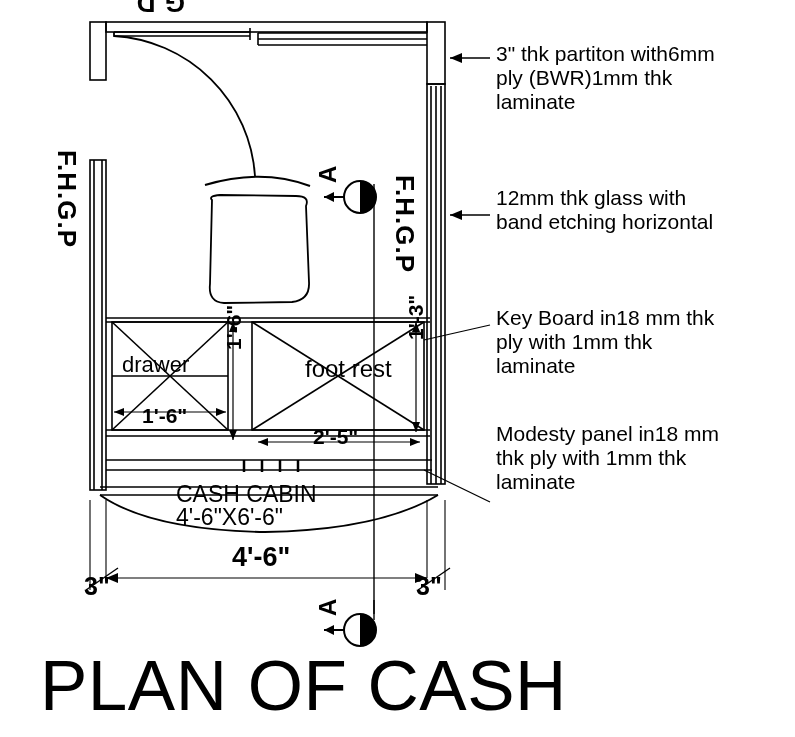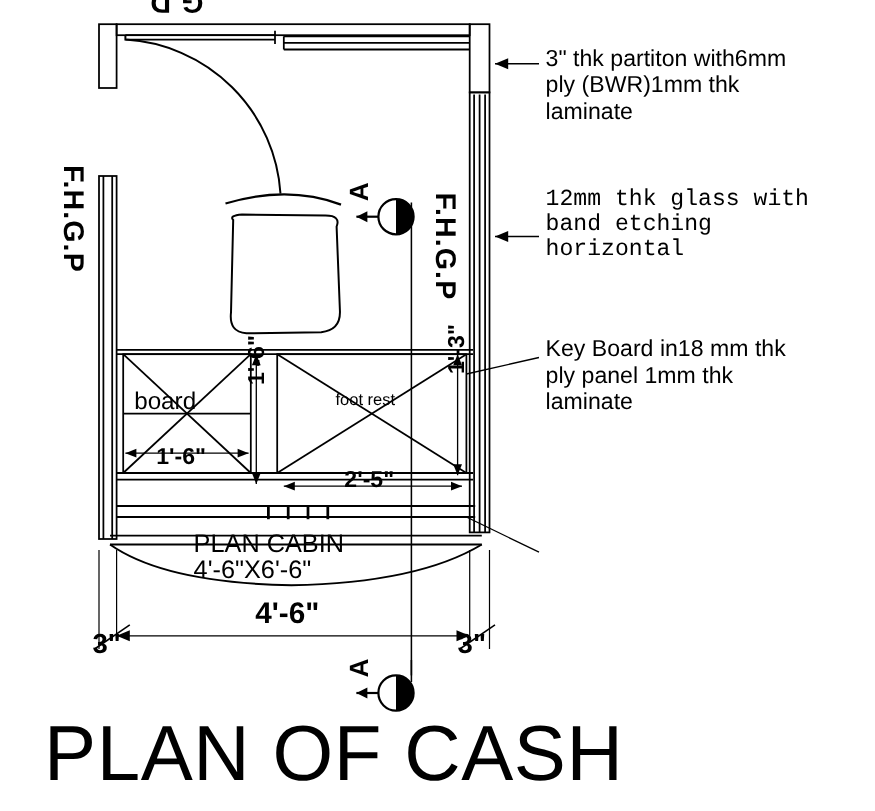--- a/index.html
+++ b/index.html
@@ -134,42 +134,43 @@
 
   <div class="vlabel rot-l" style="left:185px;top:18px;transform:rotate(180deg);">G.D</div>
 
   <div class="vlabel rot-l" style="left:82px;top:150px;transform:rotate(90deg);">F.H.G.P</div>
 
   <div class="vlabel rot-l" style="left:420px;top:175px;transform:rotate(90deg);">F.H.G.P</div>
 
   <div class="lbl" style="left:314px;top:183px;font-size:24px;font-weight:700;transform:rotate(-90deg);transform-origin:left top;">A</div>
   <div class="lbl" style="left:314px;top:616px;font-size:24px;font-weight:700;transform:rotate(-90deg);transform-origin:left top;">A</div>
 
-  <div class="lbl" style="left:122px;top:352px;font-size:22px;">board</div>
-  <div class="lbl" style="left:305px;top:355px;font-size:15px;text-align:center;">foot rest</div>
+  <div class="lbl" style="left:122px;top:352px;font-size:22px;">drawer</div>
+  <div class="lbl" style="left:305px;top:355px;font-size:24px;text-align:center;">foot rest</div>
 
-  <div class="lbl" style="left:176px;top:481px;font-size:23px;">PLAN CABIN</div>
+  <div class="lbl" style="left:176px;top:481px;font-size:23px;">CASH CABIN</div>
   <div class="lbl" style="left:176px;top:504px;font-size:23px;">4'-6"X6'-6"</div>
 
   <div class="dim" style="left:142px;top:404px;">1'-6"</div>
 
   <div class="dim" style="left:222px;top:350px;transform:rotate(-90deg);transform-origin:left top;">1'-6"</div>
 
   <div class="dim" style="left:404px;top:340px;transform:rotate(-90deg);transform-origin:left top;">1'-3"</div>
 
   <div class="dim" style="left:313px;top:425px;">2'-5"</div>
 
   <div class="dim" style="left:232px;top:542px;font-size:27px;">4'-6"</div>
 
   <div class="dim" style="left:84px;top:572px;font-size:25px;">3"</div>
 
   <div class="dim" style="left:416px;top:572px;font-size:25px;">3"</div>
 
   <div class="note-blk notes" style="left:496px;top:42px;">3" thk partiton with6mm ply (BWR)1mm thk laminate</div>
 
-  <div class="note-blk notes" style="left:496px;top:170px;font-family:Liberation Mono, monospace;">12mm thk glass with band etching horizontal</div>
+  <div class="note-blk notes" style="left:496px;top:186px;">12mm thk glass with band etching horizontal</div>
 
-  <div class="note-blk notes" style="left:496px;top:306px;">Key Board  in18 mm thk ply panel 1mm thk laminate</div>
+  <div class="note-blk notes" style="left:496px;top:306px;">Key Board  in18 mm thk ply with 1mm thk laminate</div>
 
+  <div class="note-blk notes" style="left:496px;top:422px;">Modesty panel in18 mm thk ply with 1mm thk laminate</div>
 
   <div class="title">PLAN OF CASH CABIN</div>
 
 </div>
 
 </body></html>

